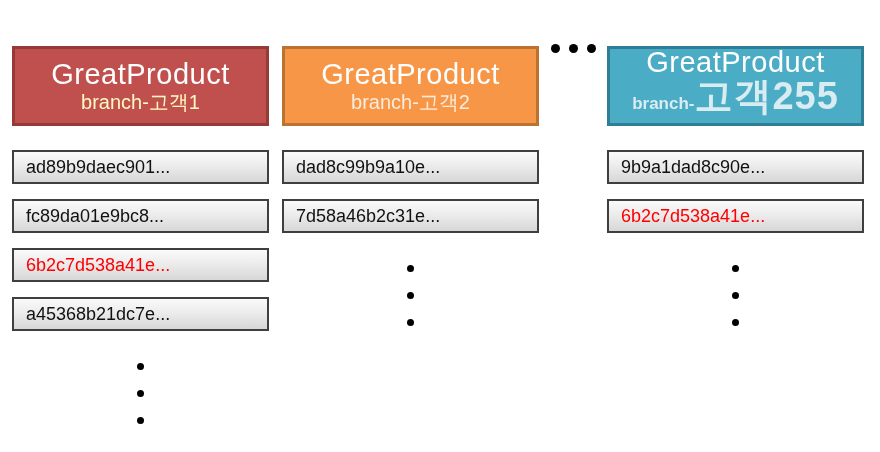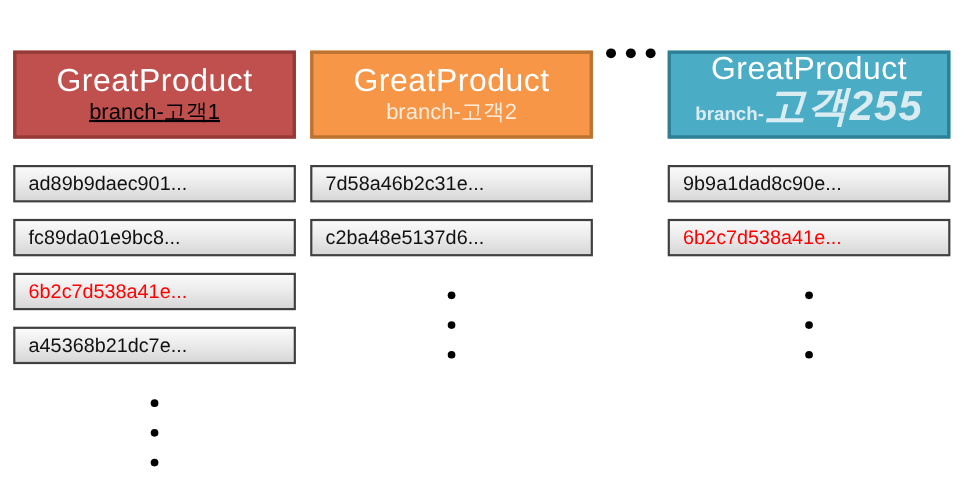--- a/index.html
+++ b/index.html
@@ -32,33 +32,33 @@
     align-items: center;
     justify-content: center;
     margin-bottom: 24px;
     color: #ffffff;
   }
   .hd-title { font-size: 29px; line-height: 32px; letter-spacing: 0.5px; }
   .hd-sub   { font-size: 20px; line-height: 24px; }
   .hd-red    { background: #C0504D; border-color: #963A38; }
   .hd-orange { background: #F79646; border-color: #BA7330; }
   .hd-teal   { background: #4BACC6; border-color: #2E7F95; }
-  .hd-red    .hd-sub { color: #000000; text-decoration: underline; }
+  .hd-red    .hd-sub { color: #fef9c3; }
   .hd-orange .hd-sub { color: #FDEBDB; text-align: right; }
 
   .hd-teal .hd-title { line-height: 28px; }
   .hd-sub-big {
     display: flex;
     align-items: baseline;
     font-weight: bold;
     color: #D9ECF2;
     line-height: 40px;
   }
   .hd-sub-big .pre  { font-size: 17px; }
-  .hd-sub-big .name { font-size: 38px; letter-spacing: 1px; font-style: italic; }
+  .hd-sub-big .name { font-size: 38px; letter-spacing: 1px; }
 
   .row {
     box-sizing: border-box;
     height: 34px;
     border: 2px solid #3F3F3F;
     background: linear-gradient(180deg, #FAFAFA 0%, #ECECEC 45%, #D7D7D7 100%);
     margin-bottom: 15px;
     display: flex;
     align-items: center;
     padding-left: 12px;
@@ -114,22 +114,22 @@
         <i></i>
         <i></i>
       </div>
   </section>
 
   <section class="col col-2">
     <header class="hd hd-orange">
       <div class="hd-title">GreatProduct</div>
       <div class="hd-sub"><span>branch-</span><span>고객2</span></div>
     </header>
+    <div class="row" data-color="black">dad8c99b9a10e...</div>
     <div class="row" data-color="black">7d58a46b2c31e...</div>
-    <div class="row" data-color="black">c2ba48e5137d6...</div>
     <div class="vdots">
         <i></i>
         <i></i>
         <i></i>
       </div>
   </section>
 
   <div class="hdots">
       <i></i>
       <i></i>

